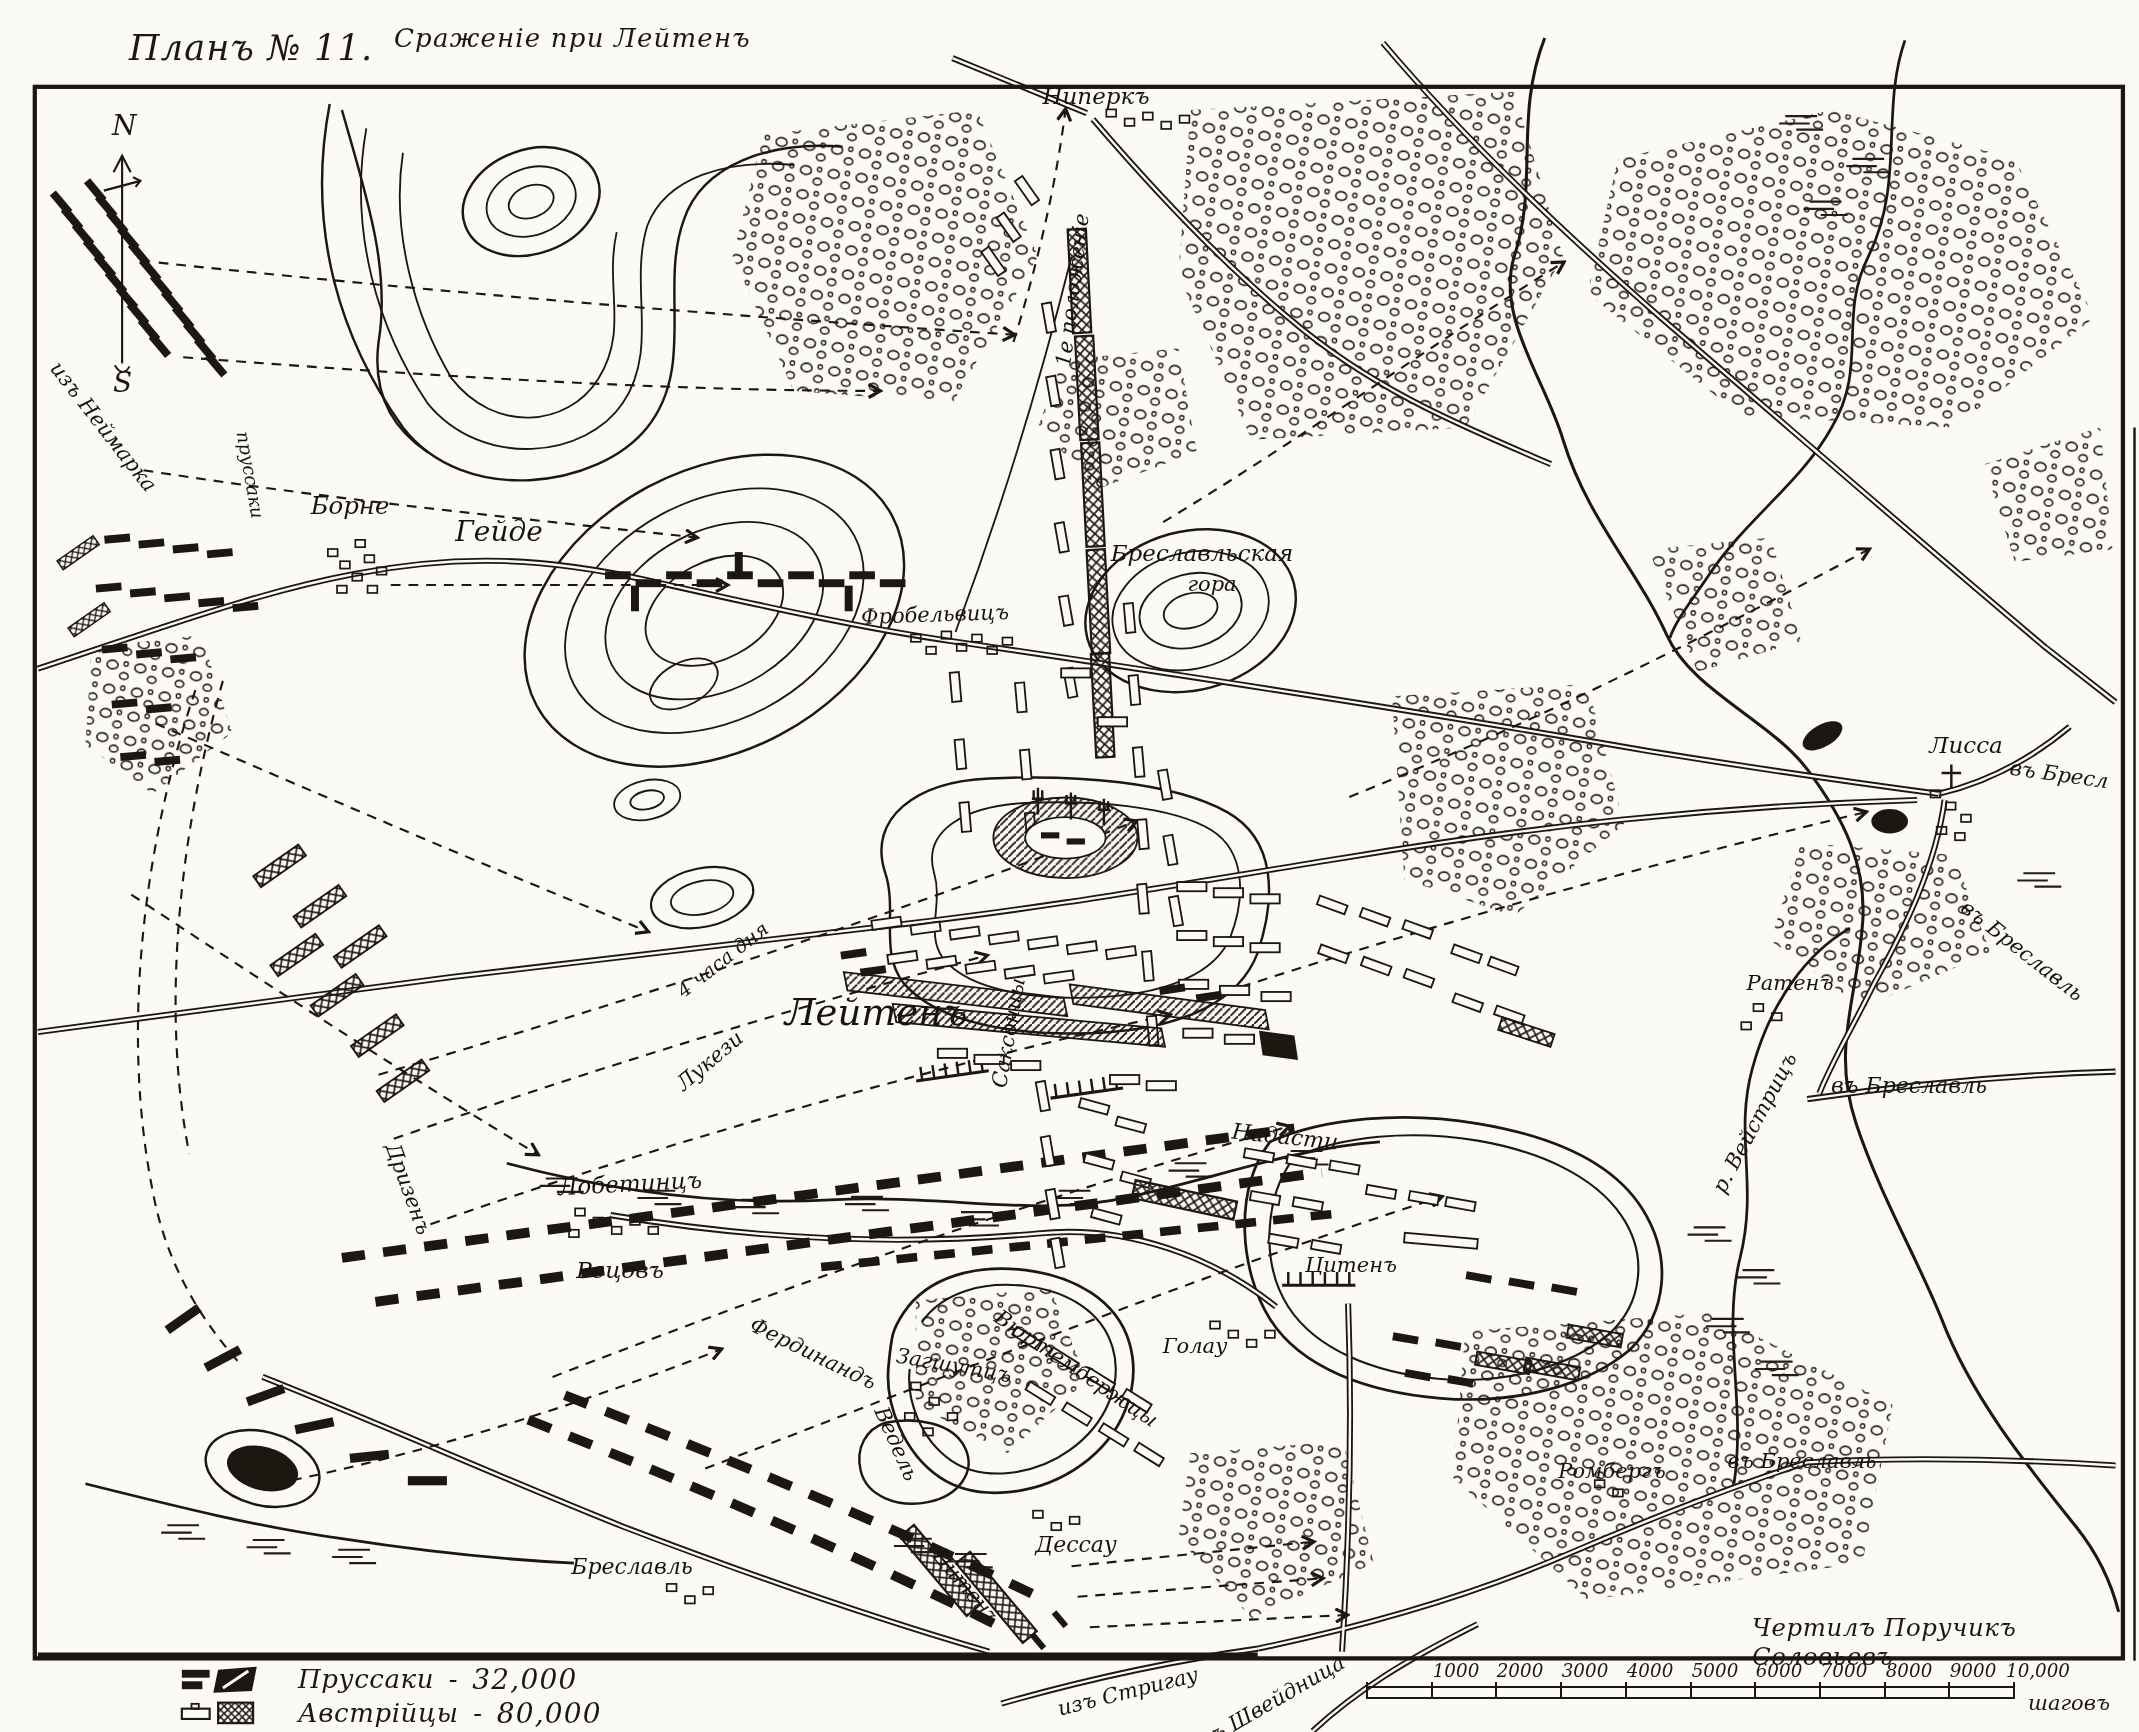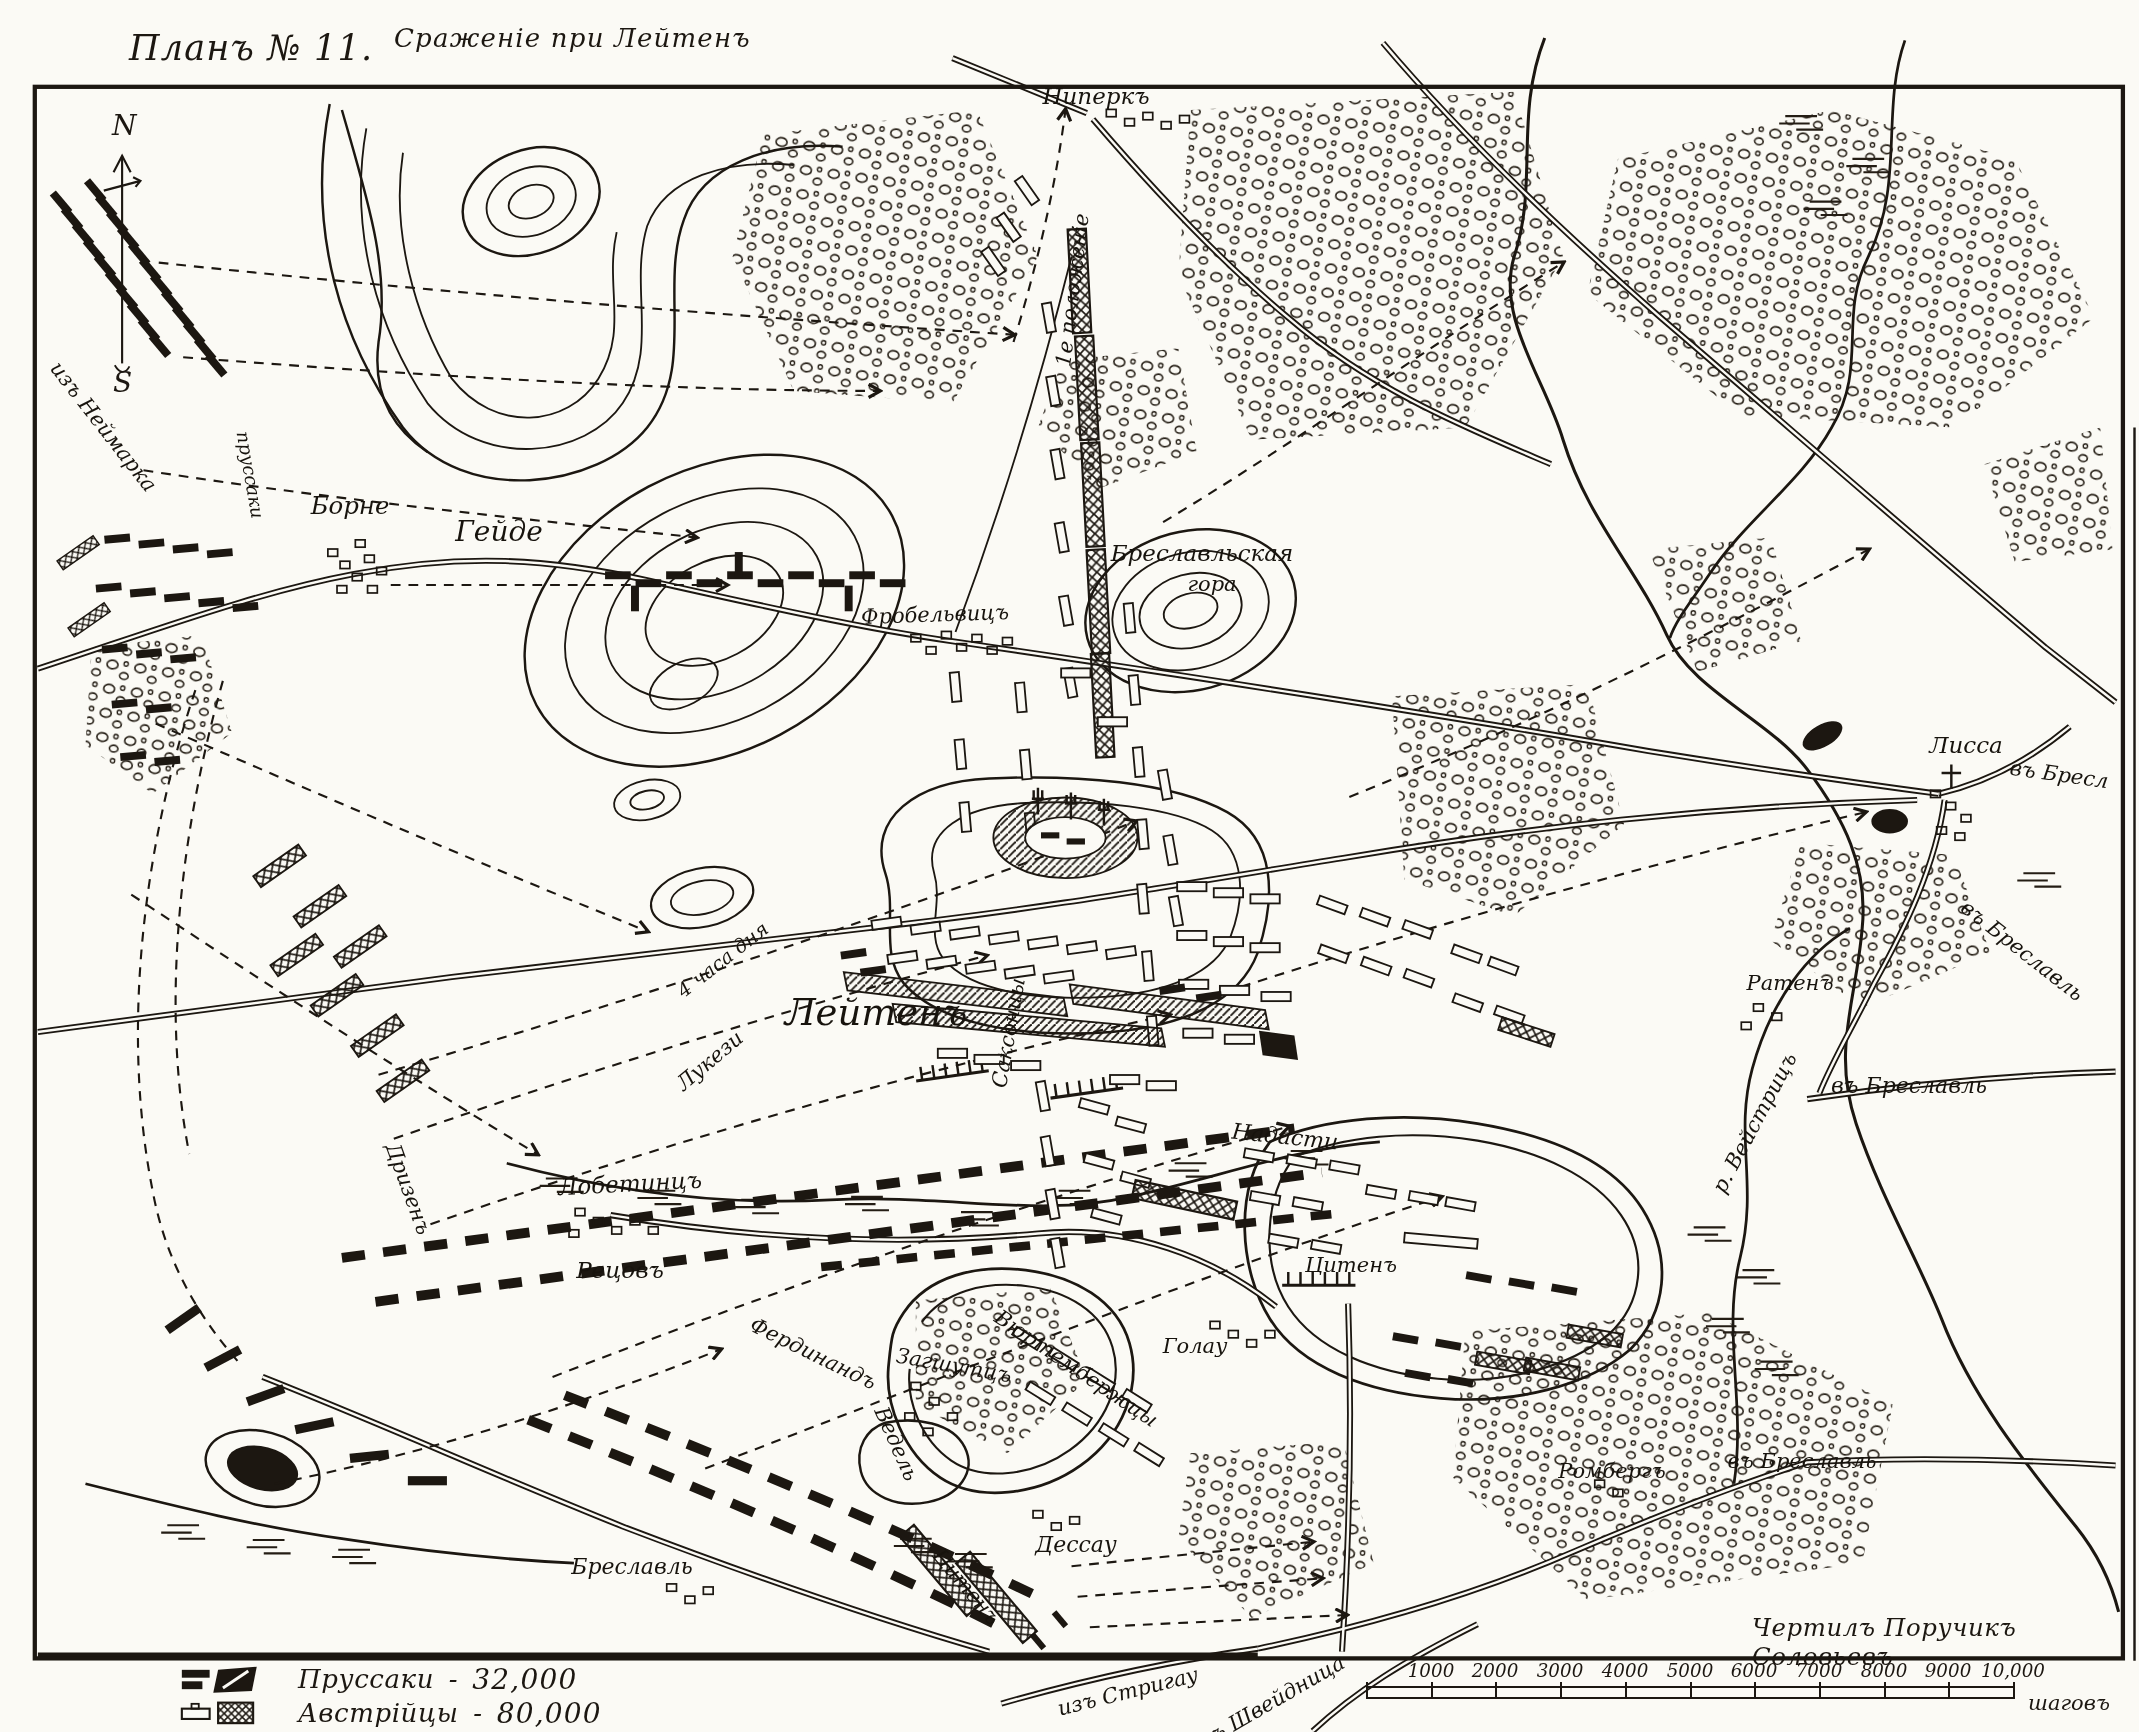--- a/index.html
+++ b/index.html
@@ -21,21 +21,21 @@
   #legend{position:absolute;left:180px;top:1662px;}
   .legend-row{display:flex;align-items:center;height:34px;gap:11px;}
   .legend-text{font-style:italic;font-size:26px;letter-spacing:0.6px;}
   .legend-sep{font-style:italic;font-size:26px;padding:0 3.7px;}
   .legend-val{font-style:italic;font-size:28px;letter-spacing:1.2px;}
   
   #scalebar{position:absolute;left:1366px;top:1659px;width:769px;height:67px;}
   #scalebar .bar{position:absolute;left:0;top:27px;width:647px;height:9.2px;
                  border-top:2.4px solid #1c1711;border-bottom:2.4px solid #1c1711;}
   .tick-mark{position:absolute;top:23px;width:2.4px;height:17px;background:#1c1711;}
-  .tick-label{position:absolute;top:1.2px;transform:translateX(-50%);font-style:italic;font-size:18.3px;}
+  .tick-label{position:absolute;top:1.2px;transform:translateX(-50%);font-style:italic;font-size:18.3px;margin-left:25px;}
   #scale-unit{position:absolute;left:662px;top:32px;font-style:italic;font-size:21px;}
   #credit{position:absolute;left:1752px;top:1613px;font-style:italic;font-size:24.4px;letter-spacing:0.6px;}
 </style>
 </head>
 <body>
 
 <div class="sheet">
 
   <div class="title-part" id="title-plan">Планъ № 11.</div>
   <div class="title-part" id="title-battle">Сраженіе при Лейтенъ</div>

